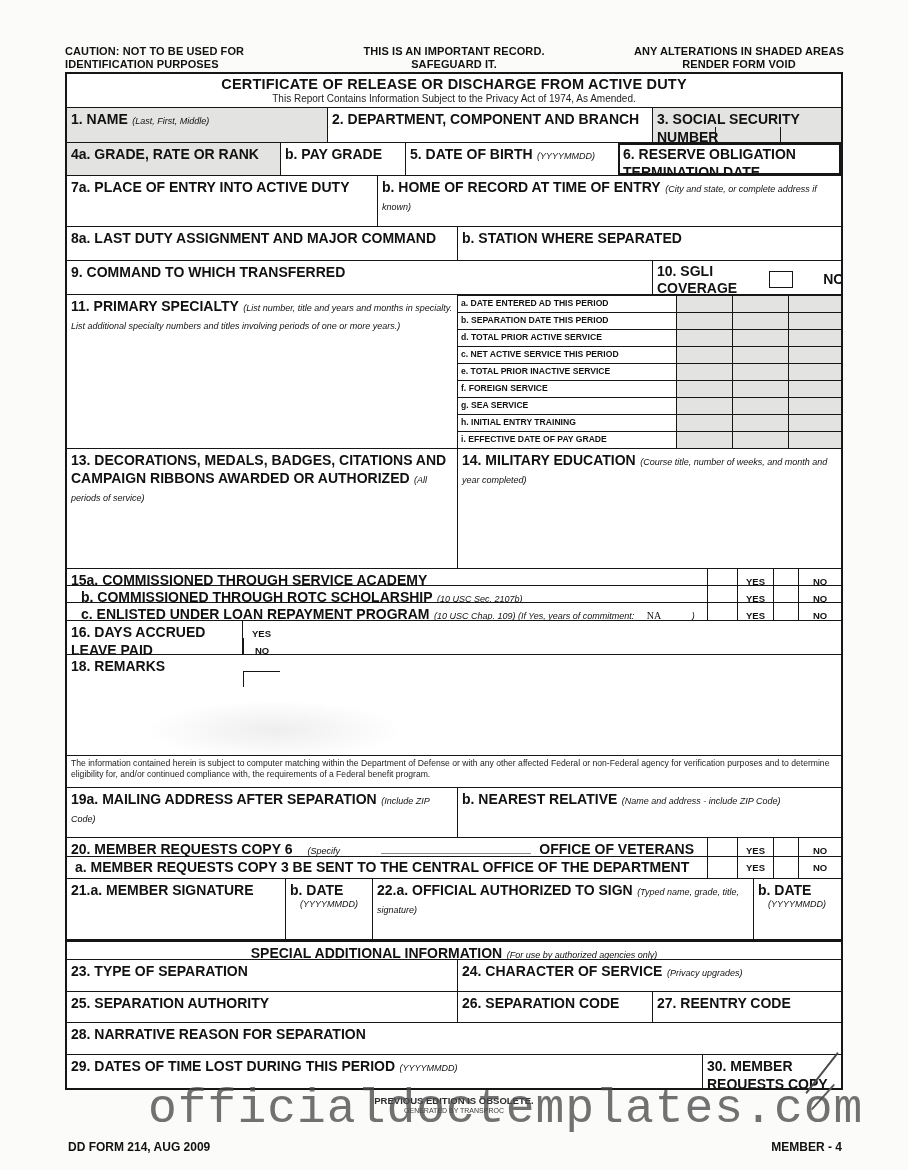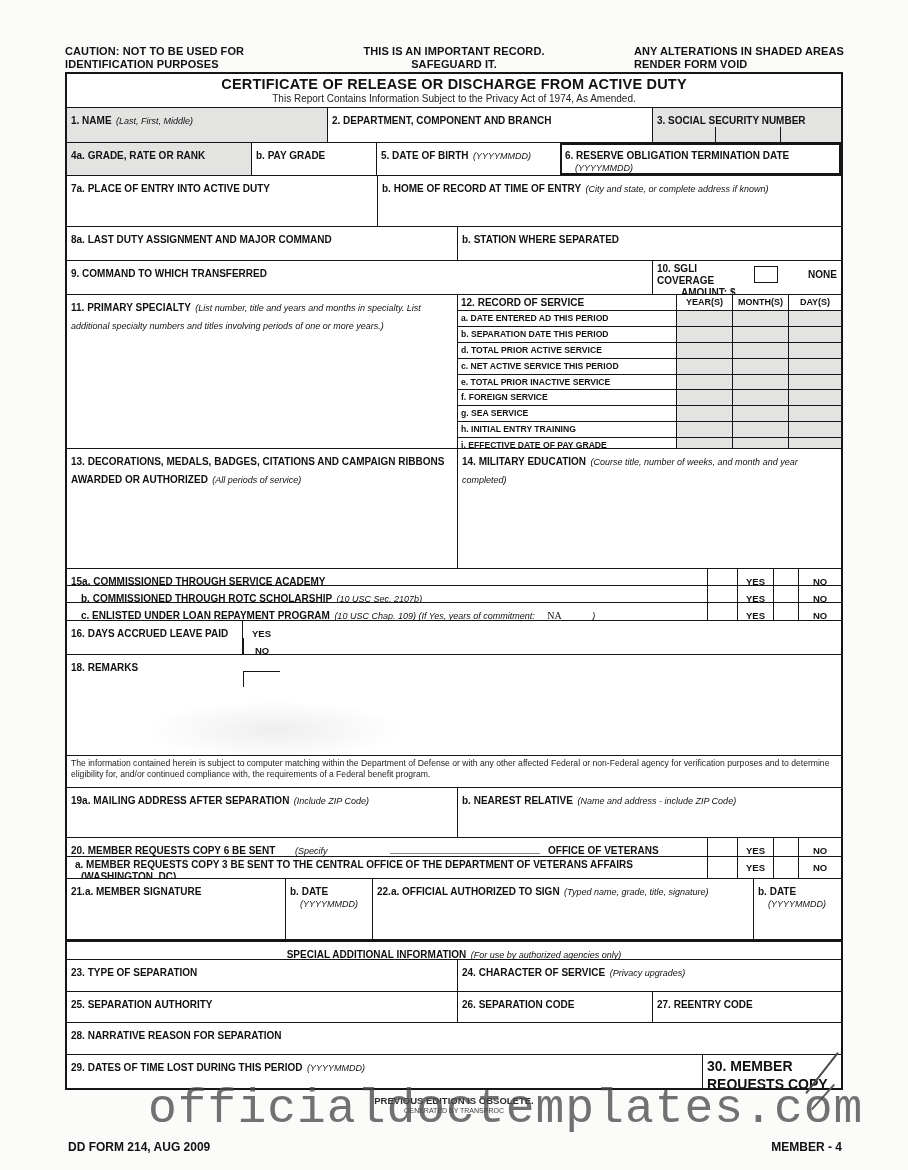--- a/index.html
+++ b/index.html
@@ -6,48 +6,48 @@
   body{
     width:908px;height:1170px;position:relative;overflow:hidden;
     background:#fbfbfa;
     font-family:"Liberation Sans", sans-serif;
     color:#111;
     -webkit-font-smoothing:antialiased;
   }
   .hdr{position:absolute;top:45px;font-size:11px;font-weight:bold;line-height:1.15;letter-spacing:.1px;}
   .hdr-left{left:65px;text-align:left;}
   .hdr-center{left:284px;width:340px;text-align:center;}
-  .hdr-right{right:64px;text-align:left;}
+  .hdr-right{right:64px;text-align:center;}
 
   .form{
     position:absolute;left:65px;top:72px;width:778px;
     border:2px solid #161616;background:#fff;box-sizing:border-box;
   }
   .form2{
     position:absolute;left:65px;top:940px;width:778px;height:150px;
     border:2px solid #161616;background:#fff;box-sizing:border-box;
     display:flex;flex-direction:column;
   }
   .titlebox{height:33px;text-align:center;box-sizing:border-box;padding-top:2px;}
   .title{font-size:14.5px;font-weight:bold;letter-spacing:.2px;}
   .subtitle{font-size:10px;margin-top:1px;color:#222;}
   .row{display:flex;border-top:1px solid #161616;box-sizing:border-box;}
   .cell{border-left:1px solid #161616;box-sizing:border-box;padding:2px 4px;position:relative;overflow:hidden;}
   .cell:first-child{border-left:none;}
-  .lbl{font-size:10px;font-weight:bold;line-height:1.18;}
+  .lbl{font-size:14px;font-weight:bold;line-height:1.18;}
   .hint{font-size:9px;font-style:italic;font-weight:normal;}
   .shaded{background:#e3e3e2;}
   .grow{flex:1;}
   
   .h35{height:35px}.h33{height:33px}.h51{height:51px}.h34{height:34px}
   .h154{height:154px}.h120{height:120px}.h17{height:17px}.h18{height:18px}
   .h101{height:101px}.h27{height:27px}.h50{height:50px}.h19{height:19px}
   .h22{height:22px}.h61{height:61px}
   
-  .w260{width:260px}.w325{width:325px}.w185{width:184px}.w125{width:125px}
+  .w260{width:260px}.w325{width:325px}.w185{width:213px}.w125{width:125px}
   .w310{width:310px}.w390{width:390px}.w585{width:585px}.w175{width:175px}
   .w218{width:218px}.w87{width:87px}.w88{width:88px}.w195{width:195px}
   .w635{width:635px}
   
   .yn-blank{width:30px;padding:0;}
   .yn-yes{width:36px;text-align:center;padding:2px 0;}
   .yn-sp{width:25px;padding:0;}
   .yn-no{width:43px;text-align:center;padding:2px 0;}
   .ynl{font-size:9.5px;font-weight:bold;}
   
@@ -188,26 +188,20 @@
     </div>
   </div>
 
   <div class="row h154">
     <div class="cell w390">
       <span class="lbl">11. PRIMARY SPECIALTY</span>
       <span class="hint">(List number, title and years and months in specialty.  List additional specialty numbers and titles involving periods of one or more years.)</span>
     </div>
     <div class="cell grow" style="padding:0">
       <div class="ros">
-        <div class="ros-head">
-          <div class="ros-title">12. RECORD OF SERVICE</div>
-          <div class="ros-col">YEAR(S)</div>
-          <div class="ros-col">MONTH(S)</div>
-          <div class="ros-col">DAY(S)</div>
-        </div>
         <div class="ros-row">
           <div class="ros-label">a. DATE ENTERED AD THIS PERIOD</div>
           <div class="ros-val"></div>
           <div class="ros-val"></div>
           <div class="ros-val"></div>
         </div>
         <div class="ros-row">
           <div class="ros-label">b. SEPARATION DATE THIS PERIOD</div>
           <div class="ros-val"></div>
           <div class="ros-val"></div>

